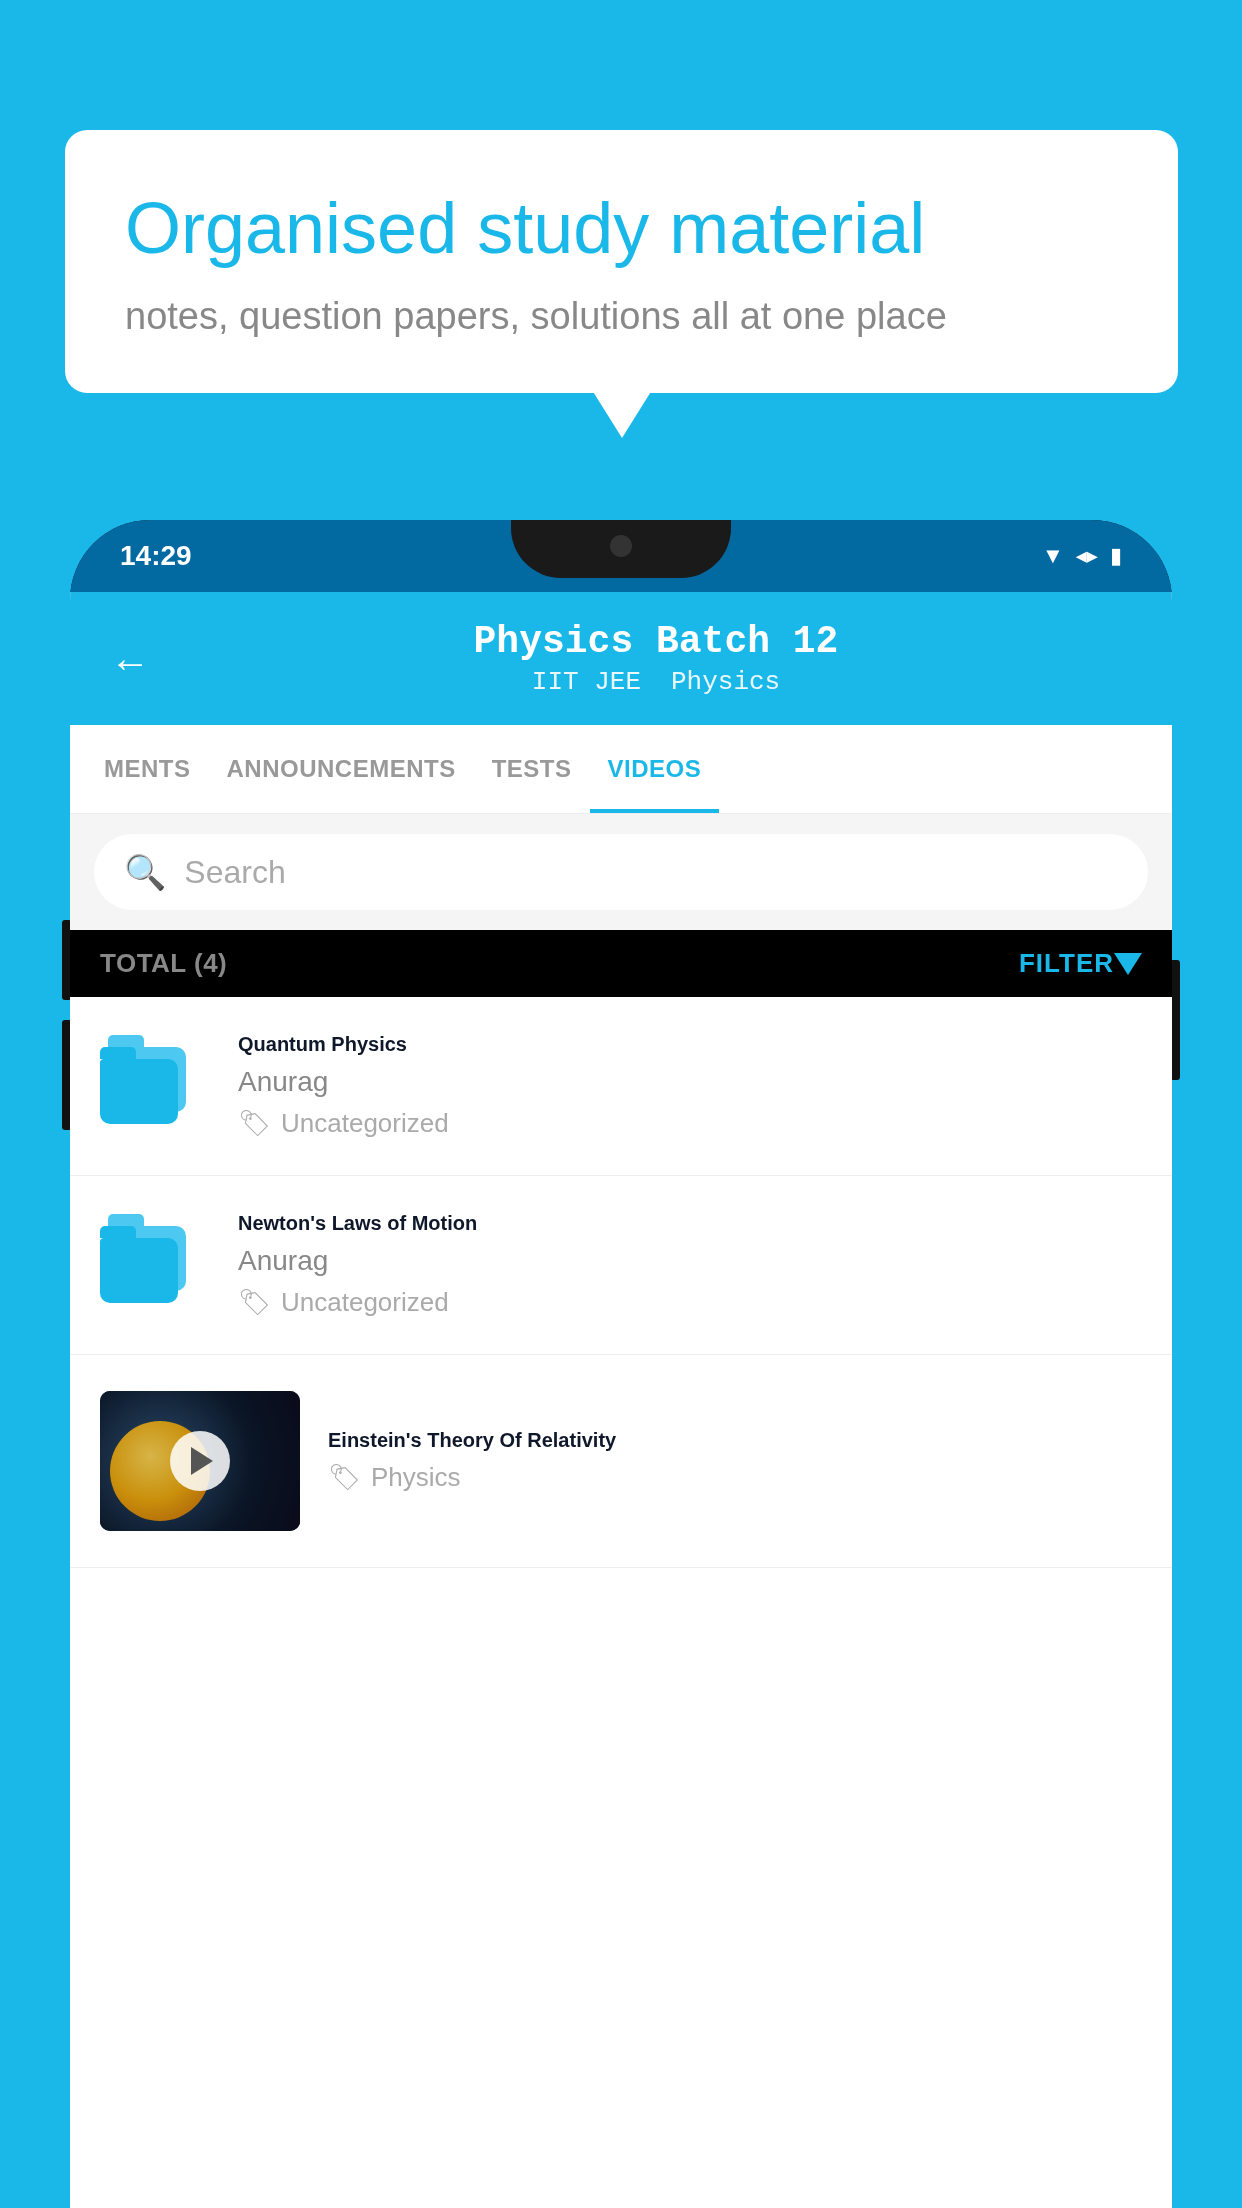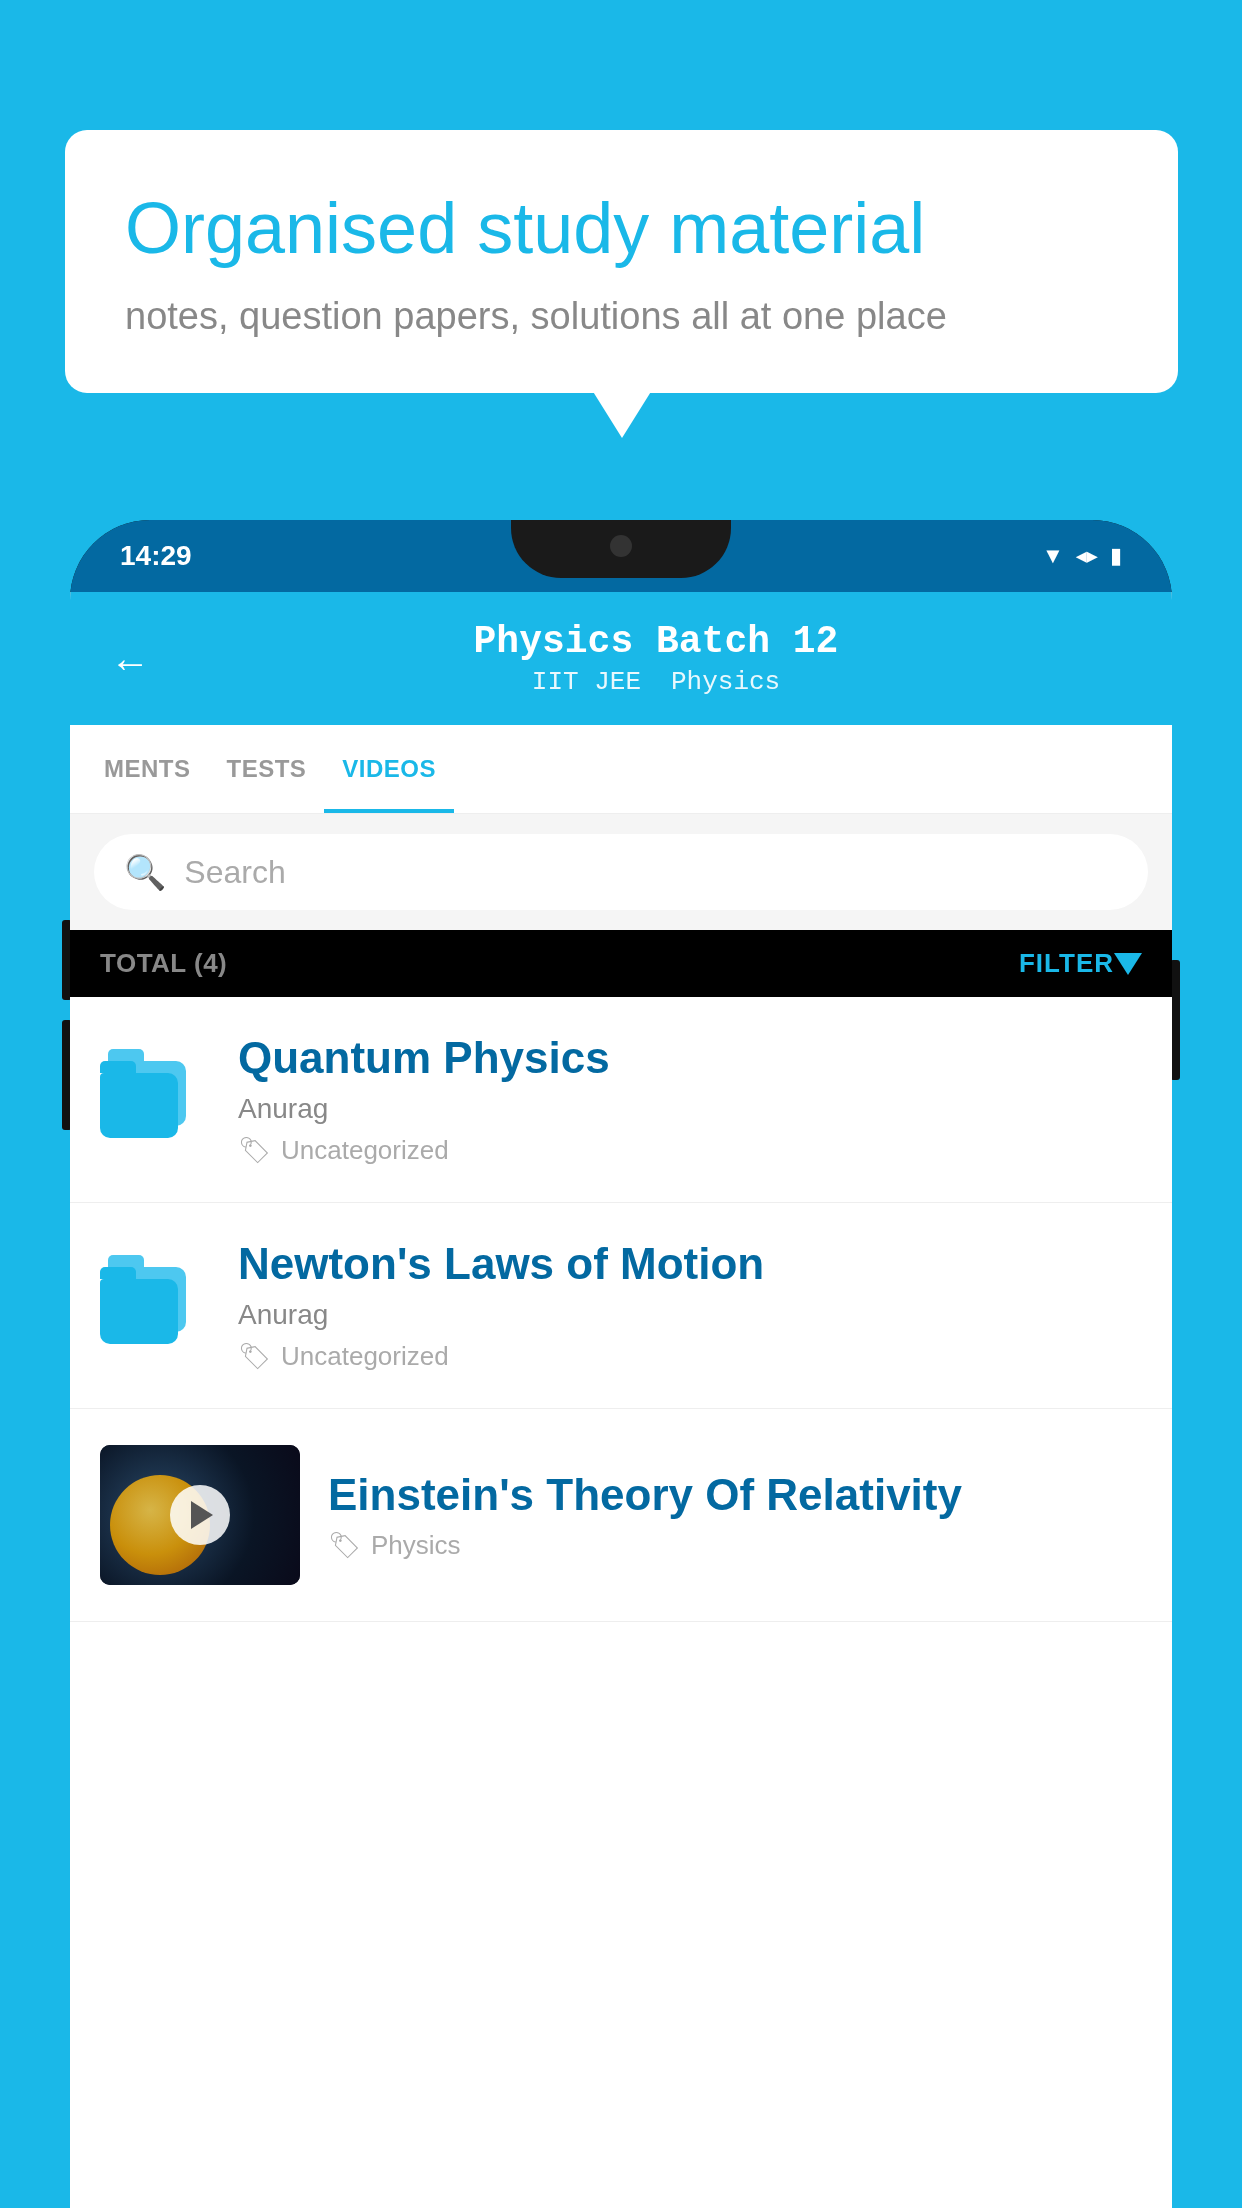--- a/index.html
+++ b/index.html
@@ -326,23 +326,23 @@
       height: 12px;
       background: #1ab8e8;
       border-radius: 5px 5px 0 0;
     }
 
     .video-info {
       flex: 1;
     }
 
     .video-title {
-      font-size: 44px;
+      font-size: 20px;
       font-weight: 700;
-      color: #0369a1;
+      color: #0f172a;
       margin-bottom: 10px;
     }
 
     .video-author {
       font-size: 28px;
       color: #888;
       margin-bottom: 10px;
     }
 
     .video-tag {
@@ -477,20 +477,21 @@
         <h2>Physics Batch 12</h2>
         <div class="header-subtitle">
           <span>IIT JEE</span>
           <span>Physics</span>
         </div>
       </div>
     </div>
 
     <div class="tabs-bar">
       <div class="tab-item">MENTS</div>
+      <div class="tab-item">ANNOUNCEMENTS</div>
       <div class="tab-item">TESTS</div>
       <div class="tab-item active">VIDEOS</div>
     </div>
 
     <div class="search-container">
       <div class="search-box">
         <span class="search-icon-svg">🔍</span>
         <span class="search-placeholder">Search</span>
       </div>
     </div>

